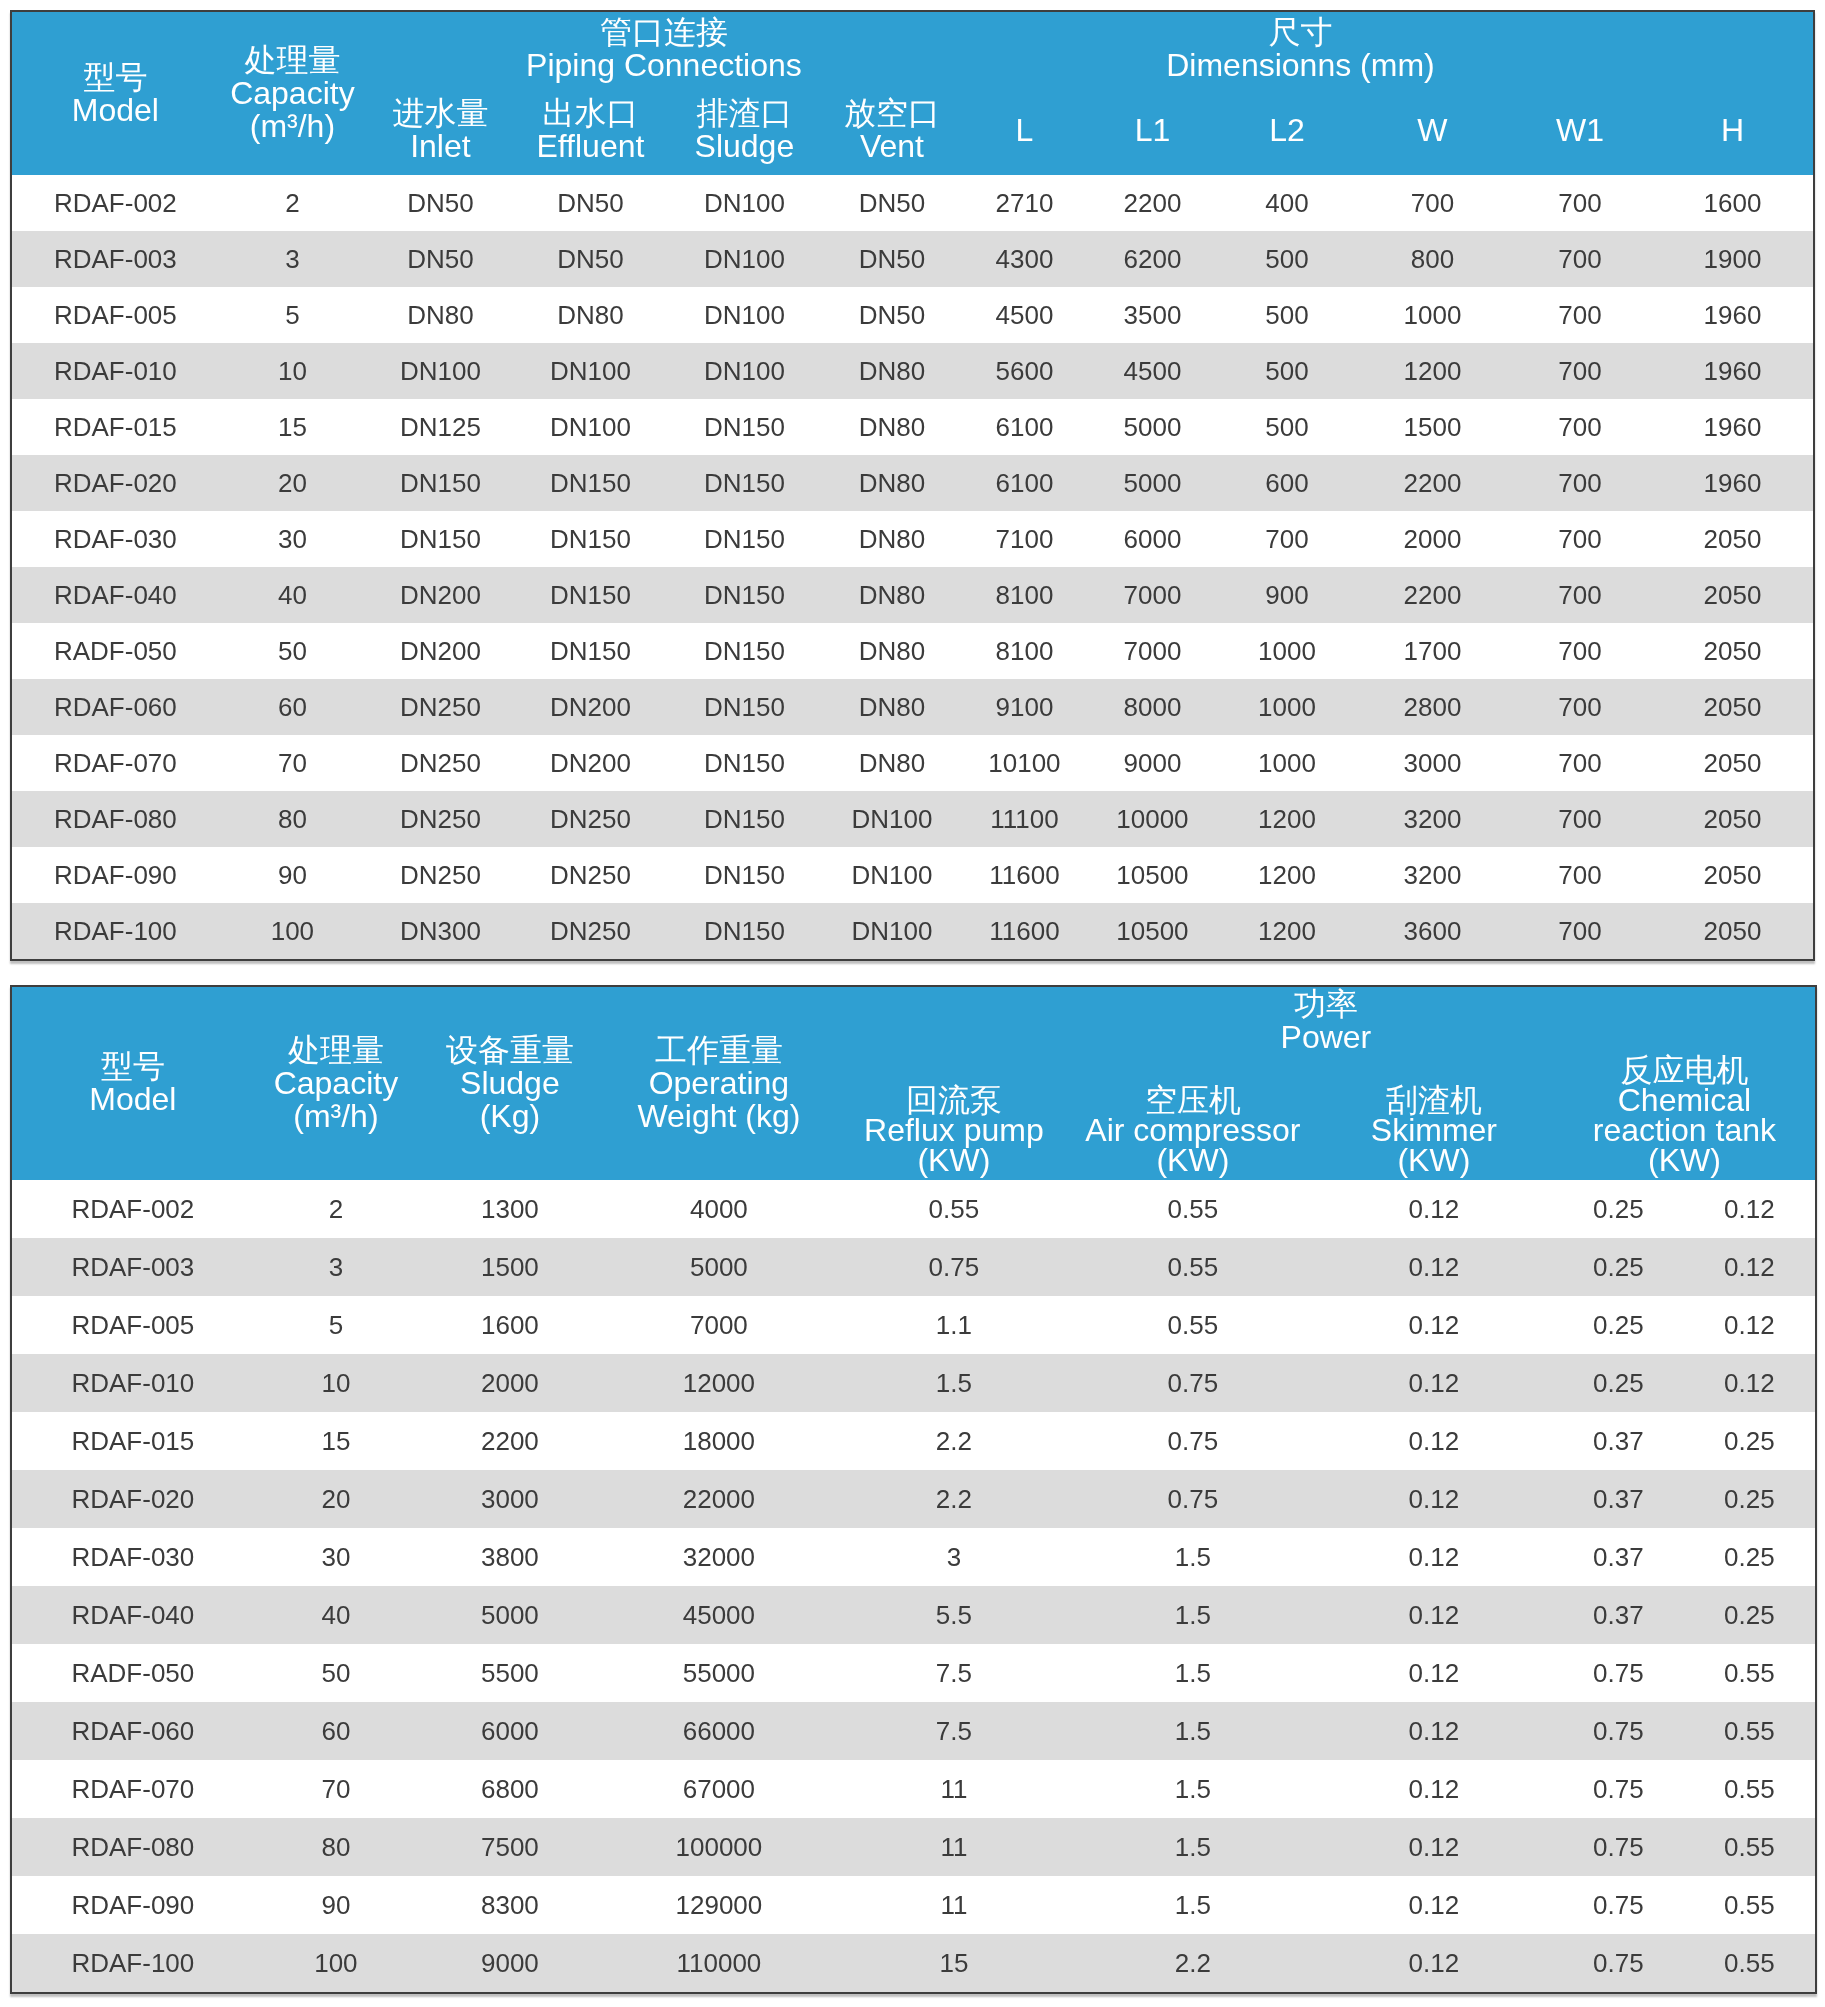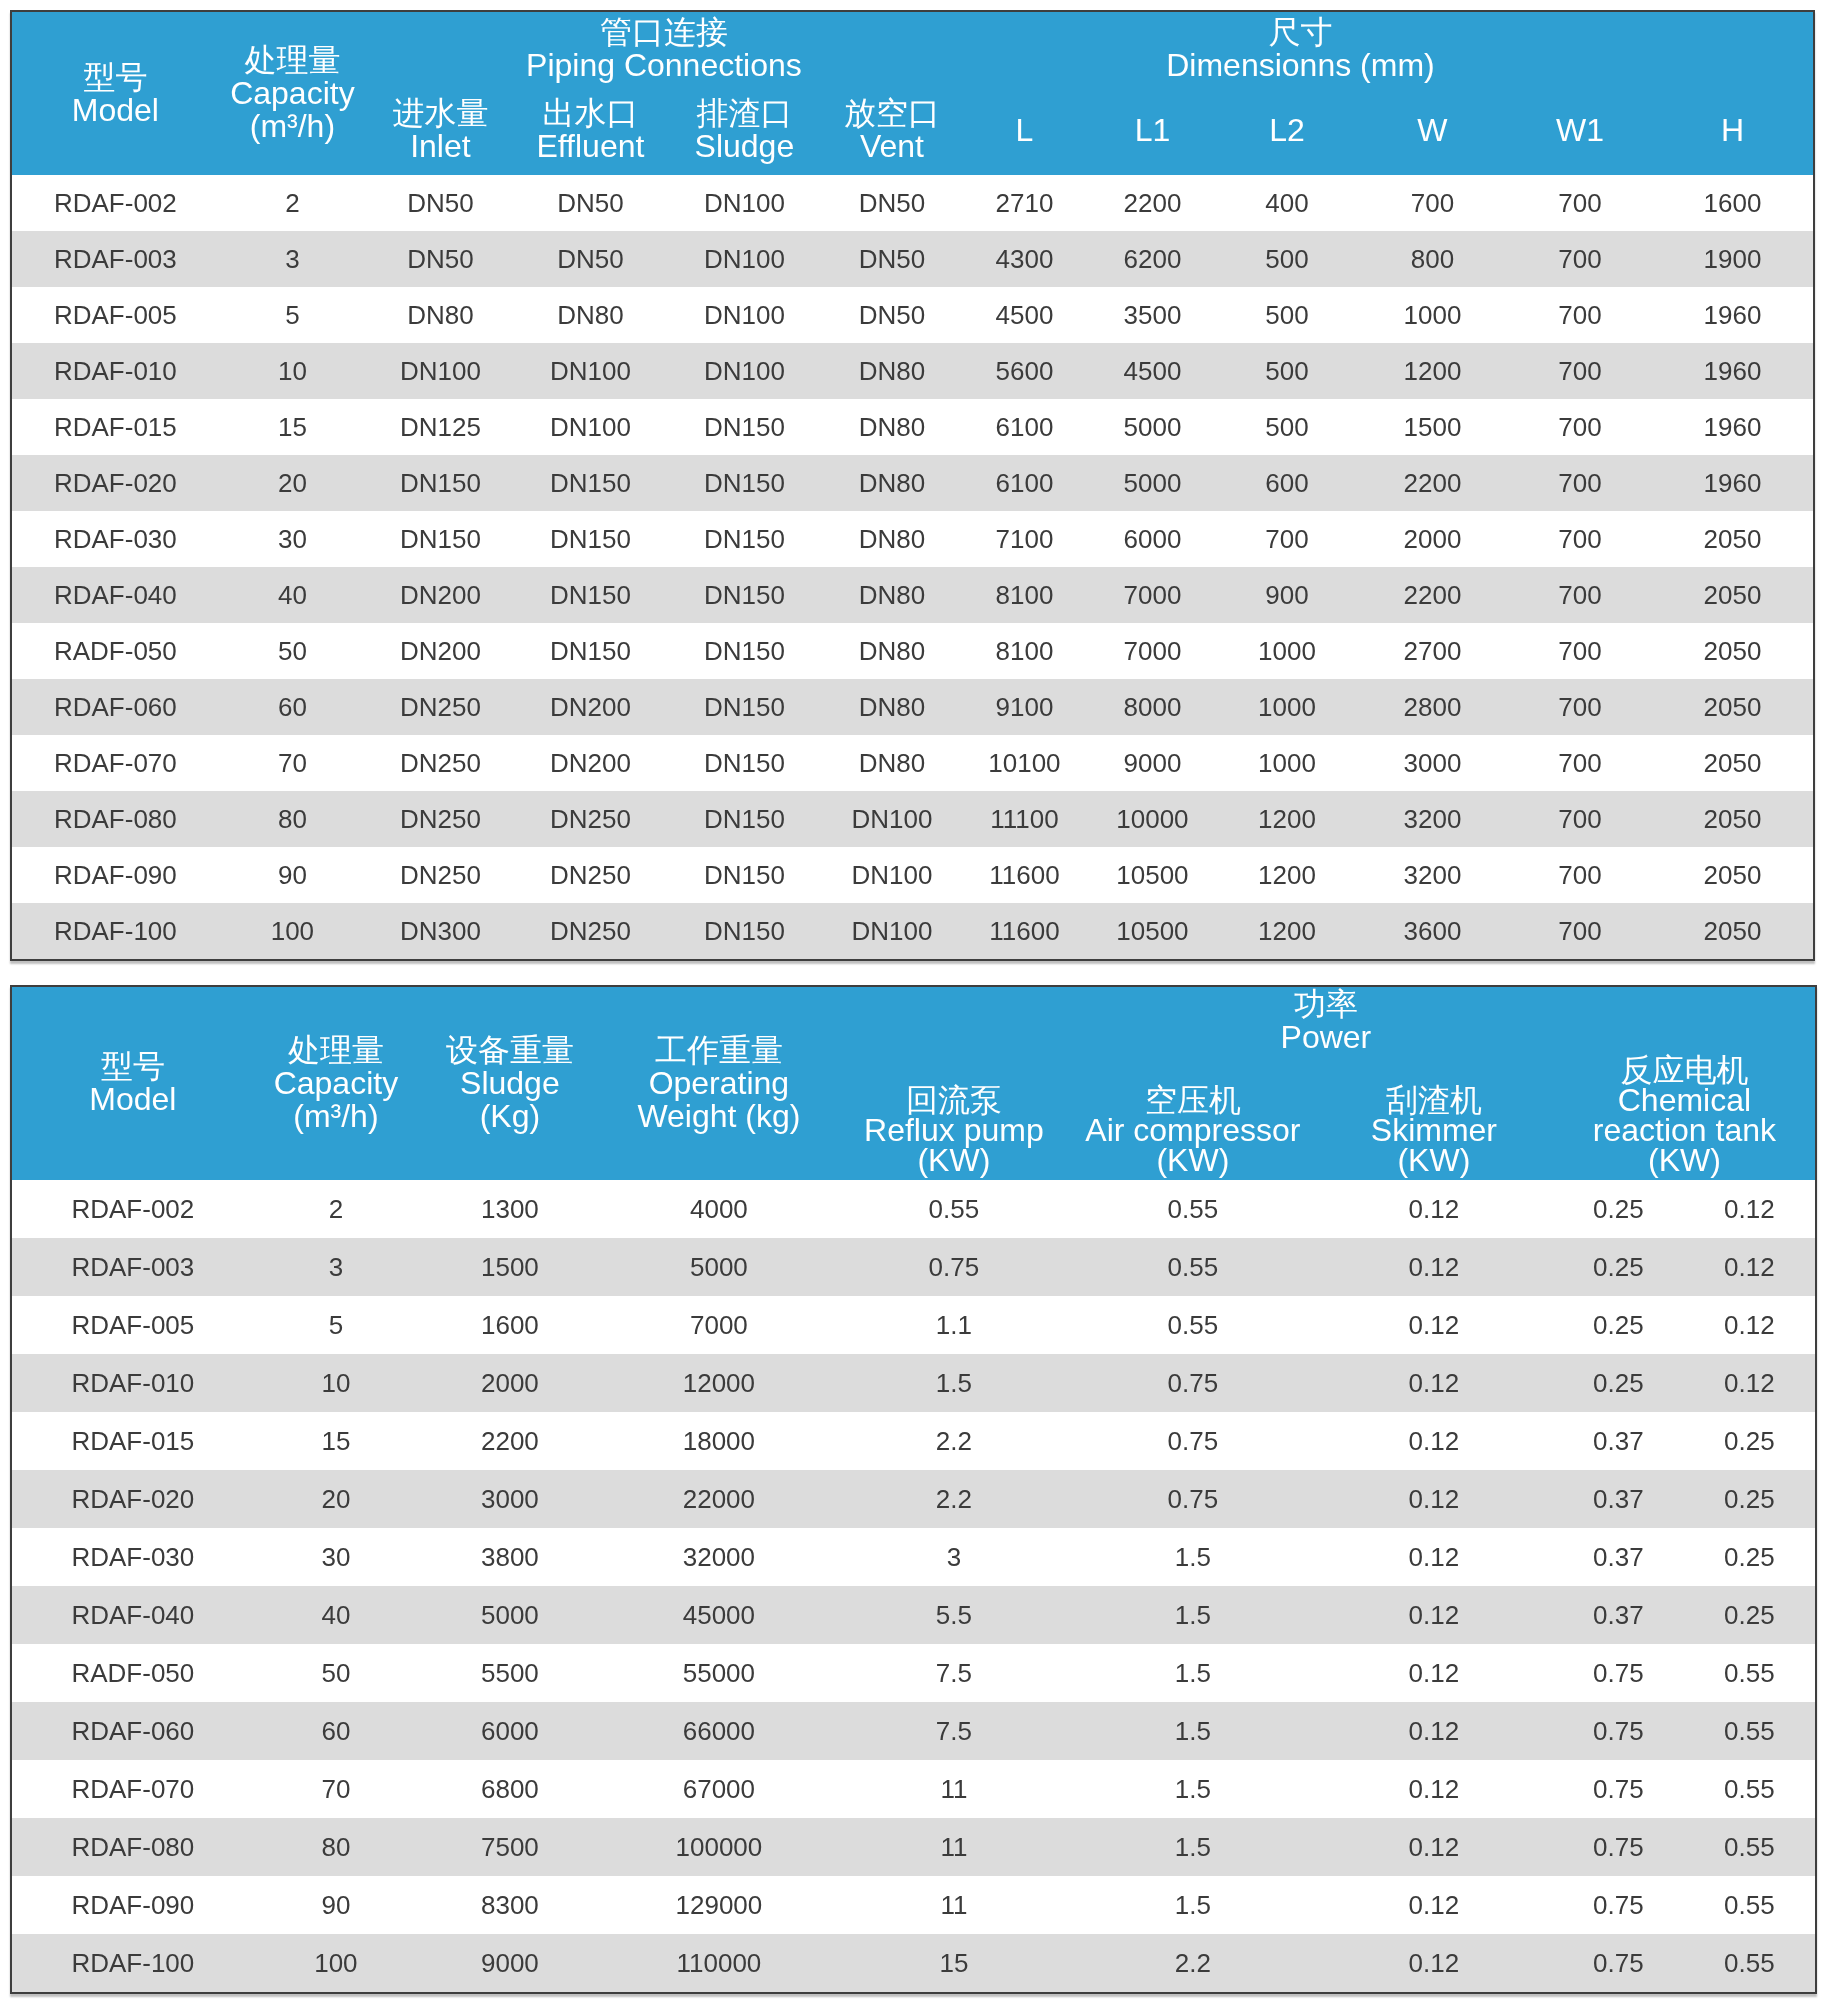--- a/index.html
+++ b/index.html
@@ -220,21 +220,21 @@
         <tr>
           <td>RADF-050</td>
           <td>50</td>
           <td>DN200</td>
           <td>DN150</td>
           <td>DN150</td>
           <td>DN80</td>
           <td>8100</td>
           <td>7000</td>
           <td>1000</td>
-          <td>2700</td>
+          <td>1700</td>
           <td>700</td>
           <td>2050</td>
         </tr>
         <tr>
           <td>RDAF-060</td>
           <td>60</td>
           <td>DN250</td>
           <td>DN200</td>
           <td>DN150</td>
           <td>DN80</td>

